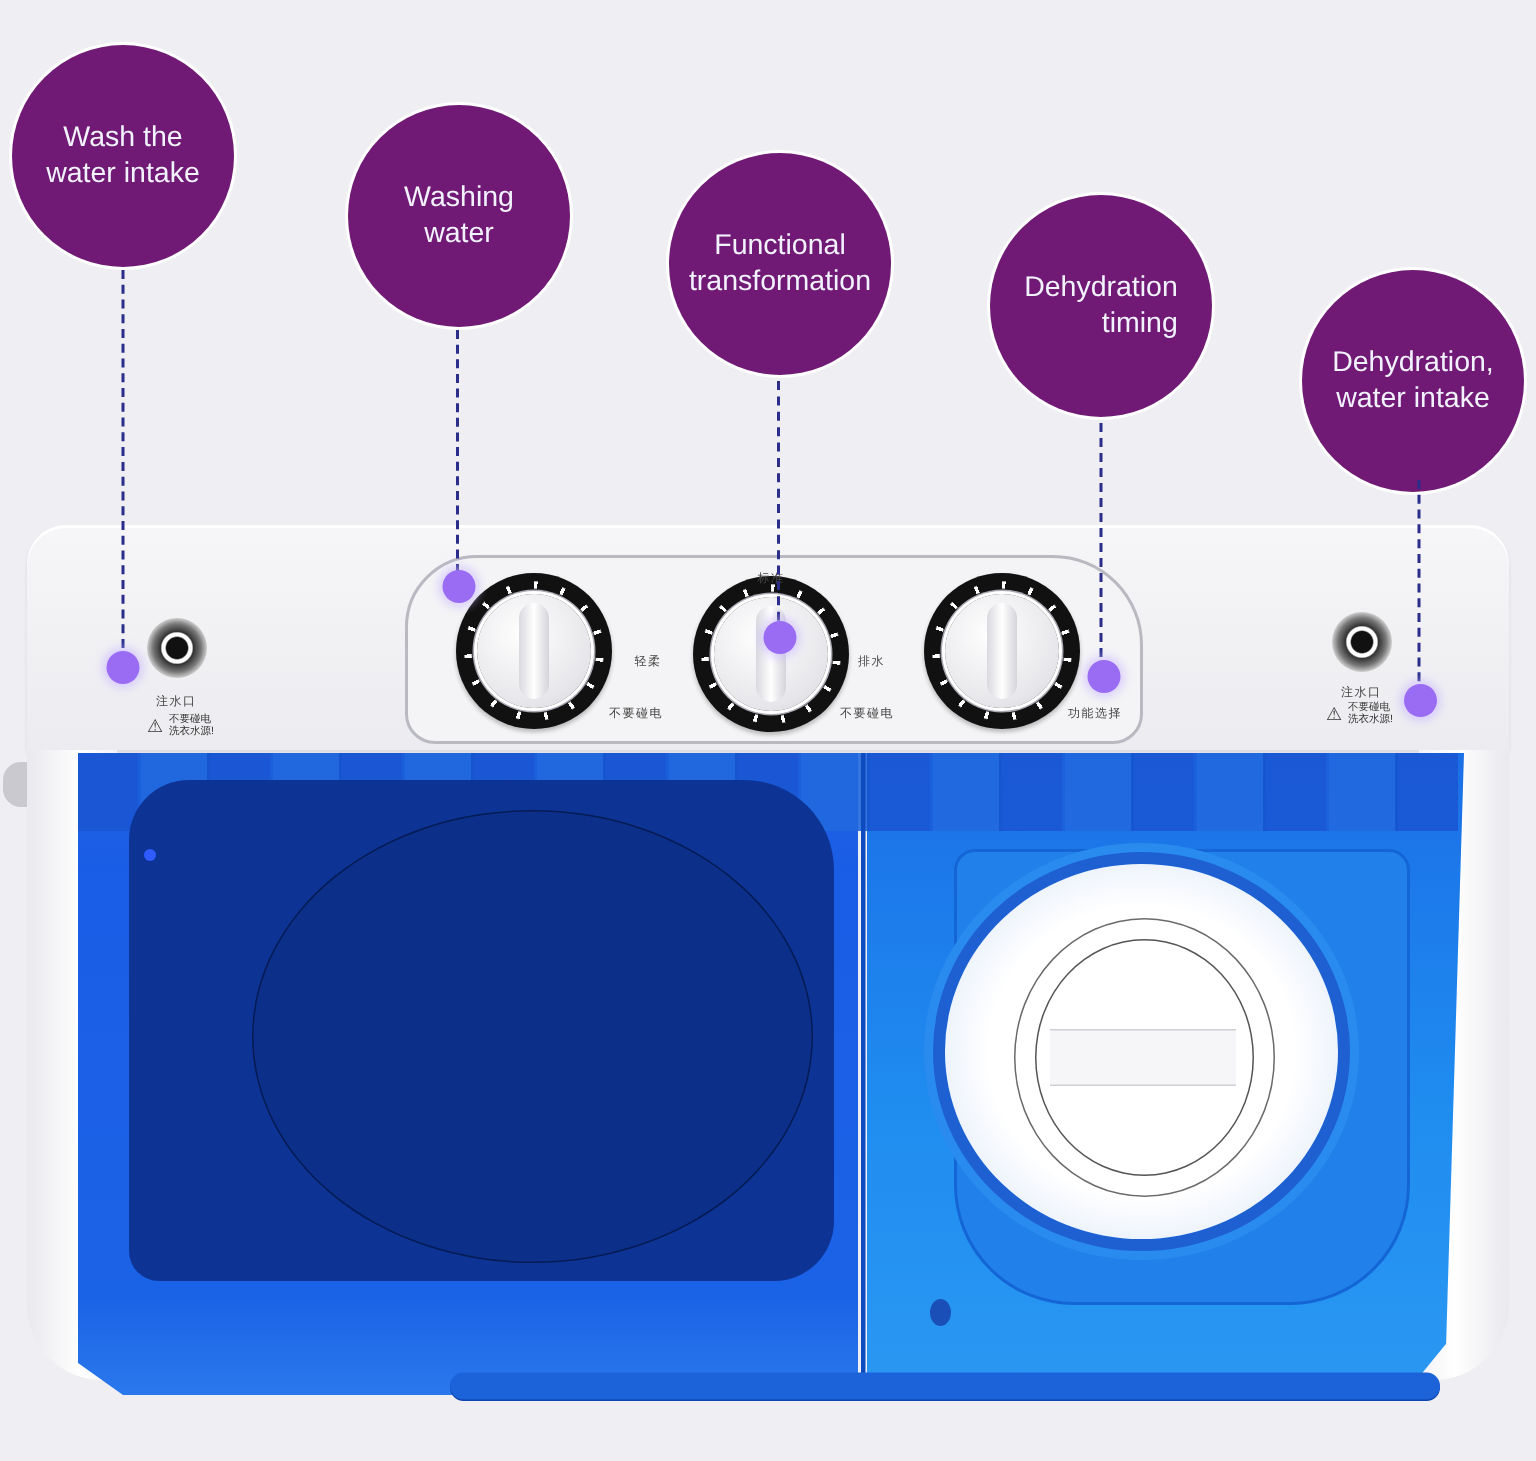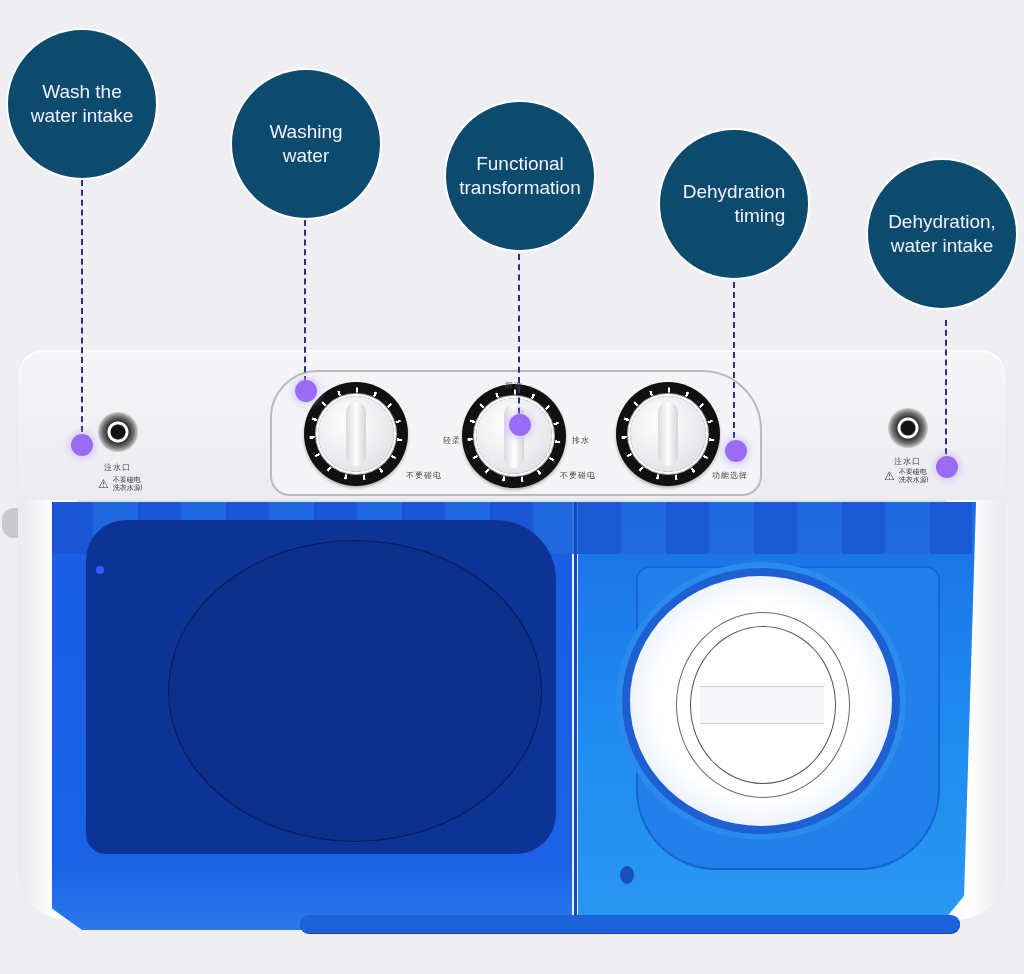--- a/index.html
+++ b/index.html
@@ -3,21 +3,21 @@
 <meta charset="utf-8">
 <style>
   html, body { margin:0; padding:0; }
   body {
     width:1024px; height:974px; position:relative; overflow:hidden;
     background:#eeeef3;
     font-family:"Liberation Sans", sans-serif;
   }
   .bubble {
     position:absolute; border-radius:50%;
-    background:#0c4a6e;
+    background:#701a75;
     color:#f2f2ff; text-align:center;
     display:flex; align-items:center; justify-content:center;
     font-size:19px; line-height:24px;
     box-shadow:0 0 0 2px #ffffff;
   }
   .bubble span { display:block; white-space:pre-line; }
   .leader {
     position:absolute; width:0;
     border-left:2px dashed #2a2d8a;
   }
@@ -151,21 +151,21 @@
 water</span>
 </div>
 <div class="bubble" style="left:446px;top:102px;width:148px;height:148px;">
   <span>Functional
 transformation</span>
 </div>
 <div class="bubble" style="left:660px;top:130px;width:148px;height:148px;text-align:right;">
   <span>Dehydration
 timing</span>
 </div>
-<div class="bubble" style="left:868px;top:160px;width:148px;height:148px;text-align:center;">
+<div class="bubble" style="left:868px;top:180px;width:148px;height:148px;text-align:center;">
   <span>Dehydration,
 water intake</span>
 </div>
 
 <div class="machine-top"></div>
 <div class="handle-left"></div>
 <div class="side-left"></div>
 <div class="side-right"></div>
 
 <div class="inlet" style="left:98px;top:412px;"></div>
@@ -186,21 +186,21 @@
 
 <div class="knob" style="left:304px;top:382px;">
   <div class="knob-face"></div>
 </div>
 <div class="cn" style="left:406px;top:470px;">不要碰电</div>
 
 <div class="knob" style="left:462px;top:384px;">
   <div class="knob-face"></div>
 </div>
 <div class="cn" style="left:505px;top:380px;">标准</div>
-<div class="cn" style="left:443px;top:435px;">轻柔</div>
+<div class="cn" style="left:423px;top:435px;">轻柔</div>
 <div class="cn" style="left:572px;top:435px;">排水</div>
 <div class="cn" style="left:560px;top:470px;">不要碰电</div>
 
 <div class="knob" style="left:616px;top:382px;">
   <div class="knob-face"></div>
 </div>
 <div class="cn" style="left:712px;top:470px;">功能选择</div>
 
 <div class="tub-left"></div>
 <div class="tub-right"></div>

